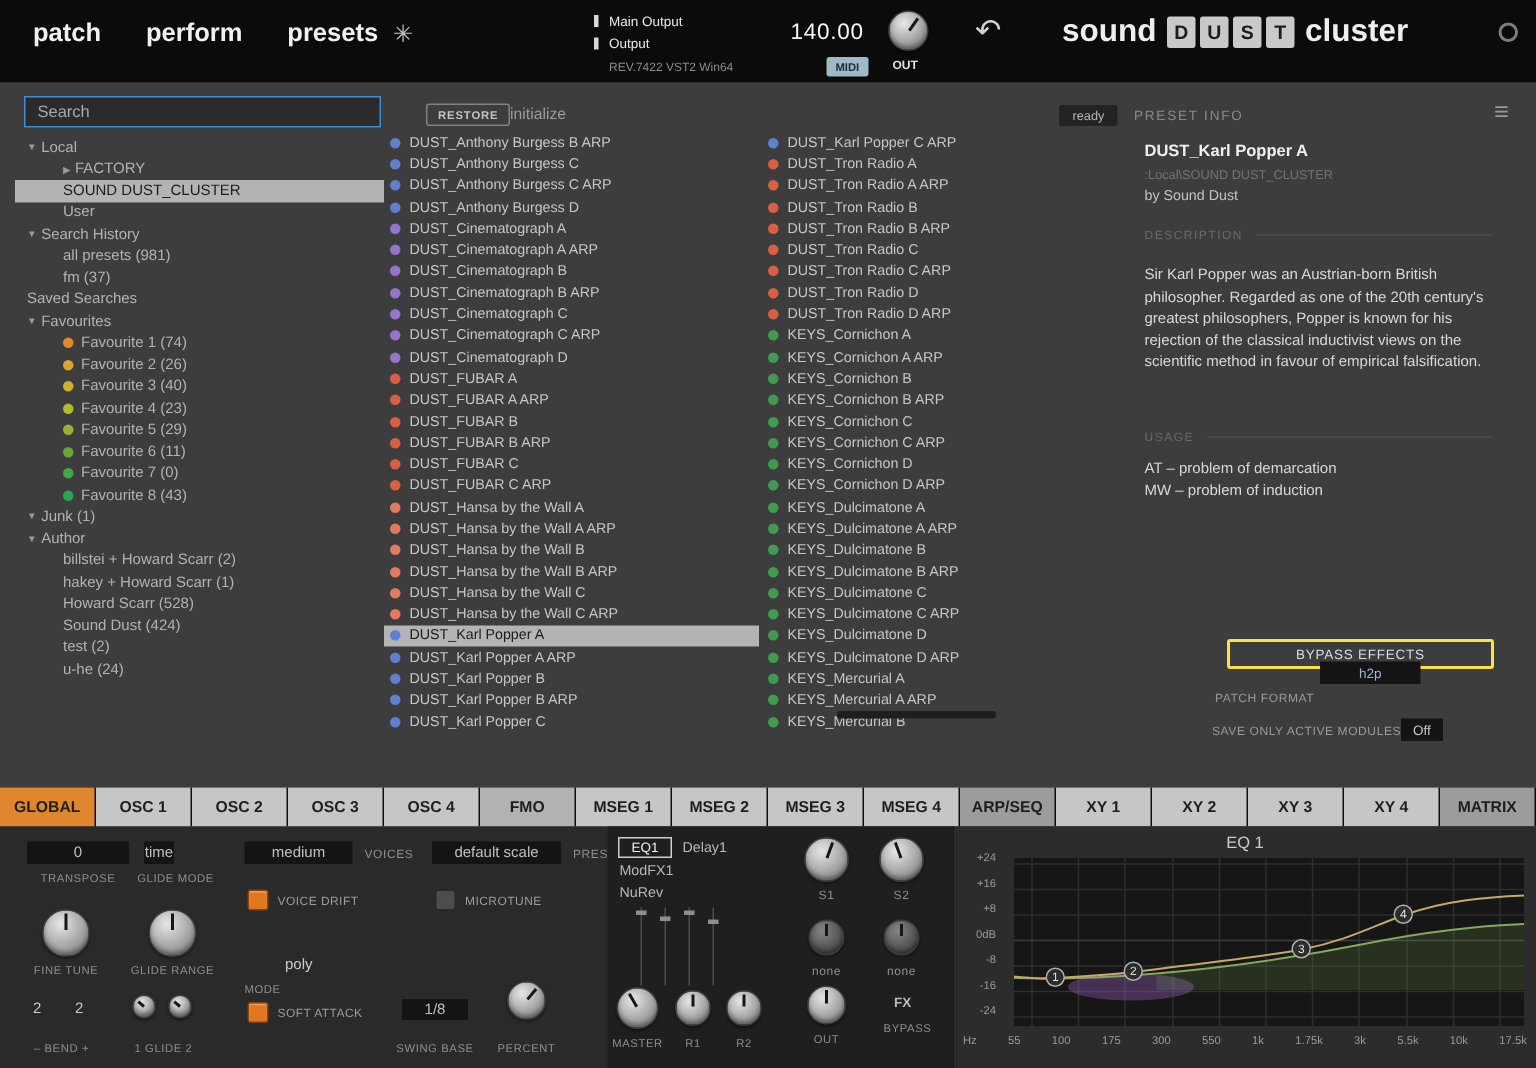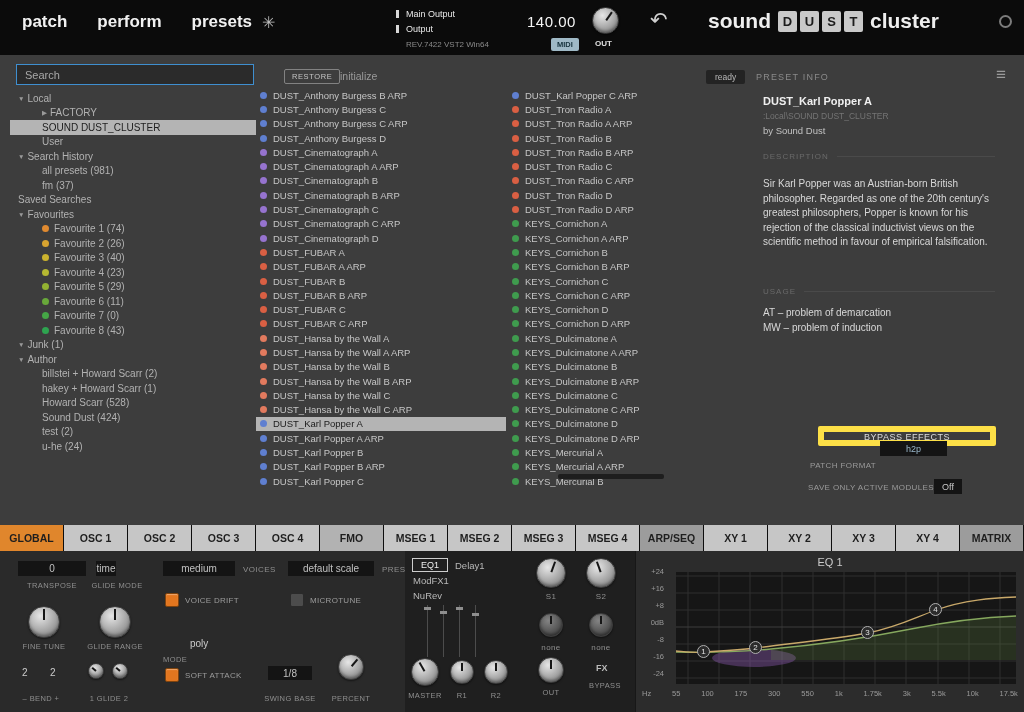--- a/index.html
+++ b/index.html
@@ -31,21 +31,21 @@
   .knob .ind::before { content:''; position:absolute; left:calc(50% - 1px); top:2px; width:2px; height:38%; background:#161616; }
 
   
   .browser { position:absolute; left:0; top:55px; width:1024px; height:470px; background:#3d3d3d; }
   .search { position:absolute; left:16px; top:9px; width:238px; height:21px; background:#2b2b2b;
             border:1px solid #3f8fd0; color:#cfcfcf; font-size:11px; padding-left:8px; outline:none;
             font-family:"Liberation Sans", sans-serif; }
   .search::placeholder { color:#a8a8a8; }
   .btn-restore { position:absolute; left:284px; top:14px; height:15px; padding:0 7px; background:transparent;
                  border:1px solid #828282; border-radius:2px; color:#c4c4c4; font-size:7.5px; letter-spacing:.6px;
-                 font-family:"Liberation Sans", sans-serif; }
+                 font-family:"Liberation Sans", sans-serif;font-weight:bold; }
   .initlbl { position:absolute; left:340px; top:15px; color:#9a9a9a; font-size:10.5px; }
 
   .tree { position:absolute; left:10px; top:36px; width:246px; }
   .tree-row { display:flex; align-items:center; height:14.5px; padding-left:8px; color:#b2b2b2; font-size:10px; cursor:pointer; }
   .tree-row .arrow { font-size:6.5px; color:#9a9a9a; margin-right:3px; }
   .tree-row .dot { width:7px; height:7px; border-radius:50%; margin-right:5px; flex:none; }
   .tree-row.selected { background:#b4b4b4; color:#1d1d1d; }
 
   .plist { position:absolute; top:33px; }
   .p-row { display:flex; align-items:center; height:14.3px; padding-left:4px; color:#c6c6c6; font-size:9.5px; cursor:pointer; }
@@ -60,21 +60,21 @@
   .hamb { position:absolute; right:18px; top:10px; color:#9a9a9a; font-size:17px; cursor:pointer; }
   .p-name { position:absolute; left:63px; top:40px; color:#f0f0f0; font-size:11px; font-weight:bold; }
   .p-path { position:absolute; left:63px; top:56px; color:#747474; font-size:8.5px; }
   .p-auth { position:absolute; left:63px; top:70px; color:#c2c2c2; font-size:9.5px; }
   .sec-h { position:absolute; left:63px; display:flex; align-items:center; width:232px; color:#6a6a6a;
            font-size:8px; letter-spacing:1px; }
   .sec-h::after { content:''; flex:1; height:1px; background:#4a4a4a; margin-left:8px; }
   .p-desc { position:absolute; left:63px; top:122px; width:232px; color:#d8d8d8; font-size:10px; line-height:14.5px; }
   .p-usage { position:absolute; left:63px; top:250px; color:#d8d8d8; font-size:10px; line-height:15px; }
   .btn-bypass { position:absolute; left:118px; top:371px; width:178px; height:20px; background:transparent;
-                border:6px solid #fde047; border-radius:2px; color:#dcdcdc; font-size:9px; letter-spacing:.5px;
+                border:2px solid #fde047; border-radius:2px; color:#dcdcdc; font-size:9px; letter-spacing:.5px;
                 font-family:"Liberation Sans", sans-serif; }
   .kv-lbl { position:absolute; color:#9a9a9a; font-size:8px; letter-spacing:.4px; }
   .kv-val { position:absolute; background:#141414; color:#c8c8c8; font-size:9px; display:flex;
             align-items:center; justify-content:center; height:15px; cursor:pointer; }
 
   
   .tabsbar { position:absolute; left:0; top:525px; width:1024px; height:26px; background:#0e0e0e; display:flex; }
   .tab { flex:1; display:flex; align-items:center; justify-content:center; font-size:10.5px; font-weight:bold;
          color:#1e1e1e; border-right:1px solid #0e0e0e; cursor:pointer; background:#c6c6c6; }
   .tab.active { background:#e0862c; }

